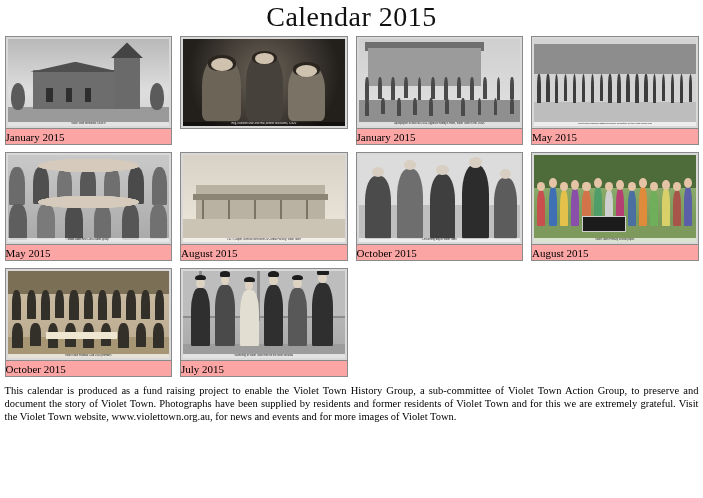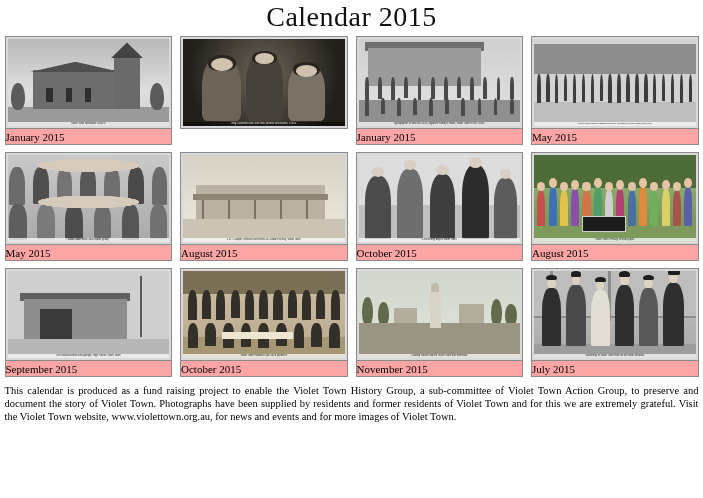--- a/index.html
+++ b/index.html
@@ -478,36 +478,20 @@
             </div>
           <div class="sign"></div>
           <div class="capline">Violet Town Primary School pupils</div>
         </div>
       </div>
       <div class="cap-frame">
         <span>August 2015</span>
       </div>
     </div>
 
-    <div class="month">
-      <div class="photo-frame">
-        <div class="photo sep">
-          <div class="sky"></div>
-          <div class="shedroof"></div>
-          <div class="shed"></div>
-          <div class="door"></div>
-          <div class="pole"></div>
-          <div class="road"></div>
-          <div class="capline">The old blacksmith and garage, High Street, Violet Town</div>
-        </div>
-      </div>
-      <div class="cap-frame">
-        <span>September 2015</span>
-      </div>
-    </div>
 
     <div class="month">
       <div class="photo-frame">
         <div class="photo oct">
           <div class="sky"></div>
           <div class="trees"></div>
           <div class="grass"></div>
           <div class="row" style="top:22%; height:34%;">
             <div class="pl" style="width:6%; height:100%"></div>
               <div class="pl" style="width:6%; height:96%"></div>
@@ -534,40 +518,20 @@
           </div>
           <div class="banner"></div>
           <div class="capline">Violet Town Football Club 1928 premiers</div>
         </div>
       </div>
       <div class="cap-frame">
         <span>October 2015</span>
       </div>
     </div>
 
-    <div class="month">
-      <div class="photo-frame">
-        <div class="photo nov">
-          <div class="sky"></div>
-          <div class="treeN" style="left:2%;"></div>
-          <div class="treeN" style="left:12%; height:28%;"></div>
-          <div class="bldN" style="left:22%; width:14%;"></div>
-          <div class="bldN" style="left:62%; width:16%; height:26%;"></div>
-          <div class="treeN" style="left:82%; height:32%;"></div>
-          <div class="treeN" style="left:91%; height:26%;"></div>
-          <div class="road"></div>
-          <div class="mem"></div>
-          <div class="memtop"></div>
-          <div class="capline">Cowslip Street and the Violet Town war memorial</div>
-        </div>
-      </div>
-      <div class="cap-frame">
-        <span>November 2015</span>
-      </div>
-    </div>
 
     <div class="month">
       <div class="photo-frame">
         <div class="photo dec">
           <div class="wall"></div>
           <div class="house"></div>
           <div class="post" style="left:10%"></div>
             <div class="post" style="left:46%"></div>
             <div class="post" style="left:84%"></div>
           <div class="floor"></div>

